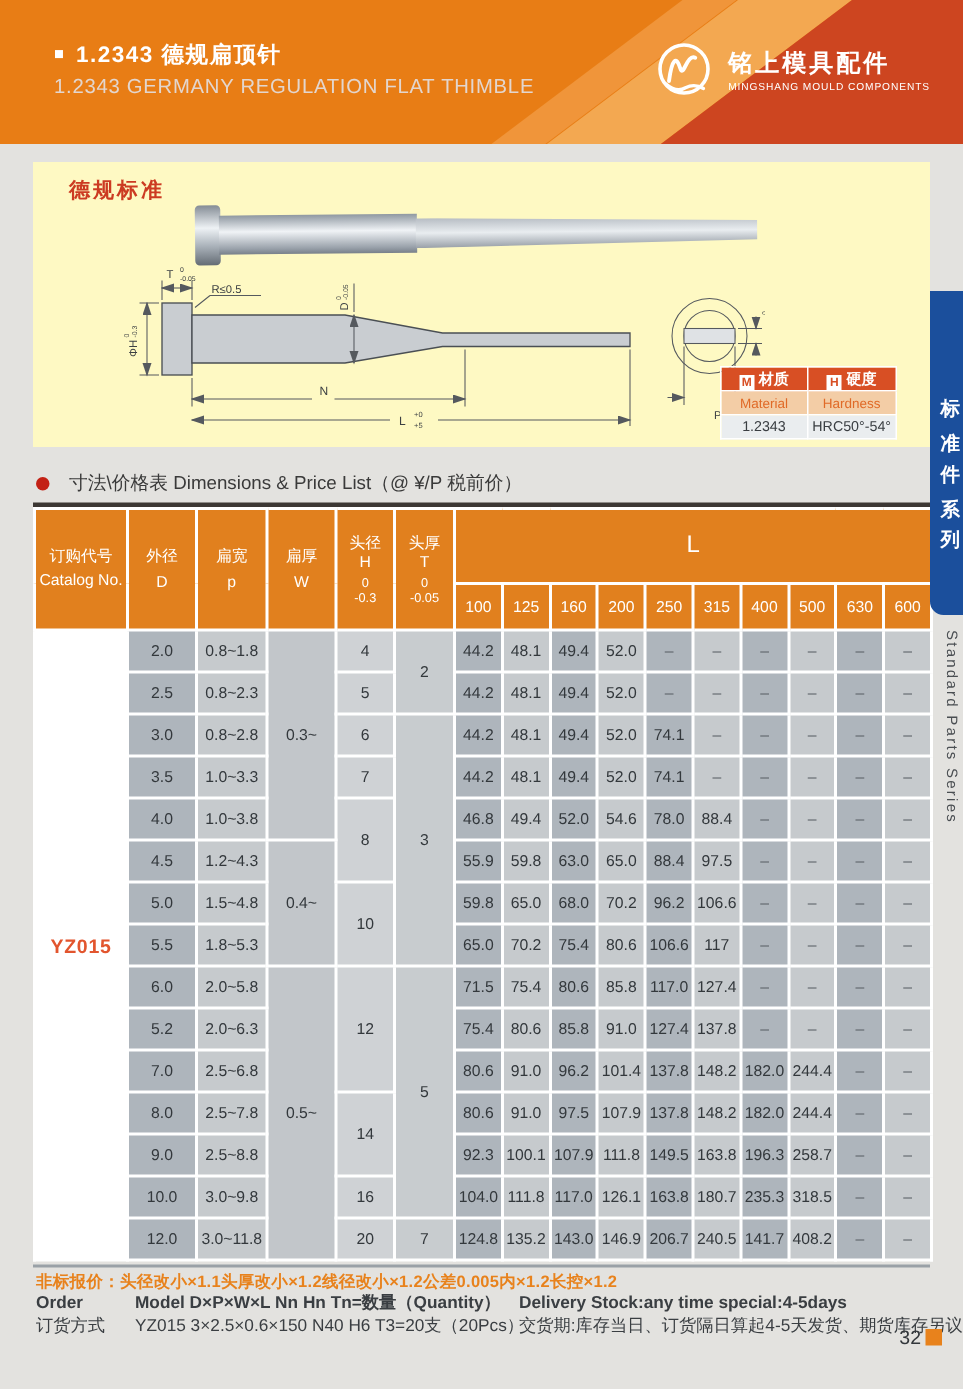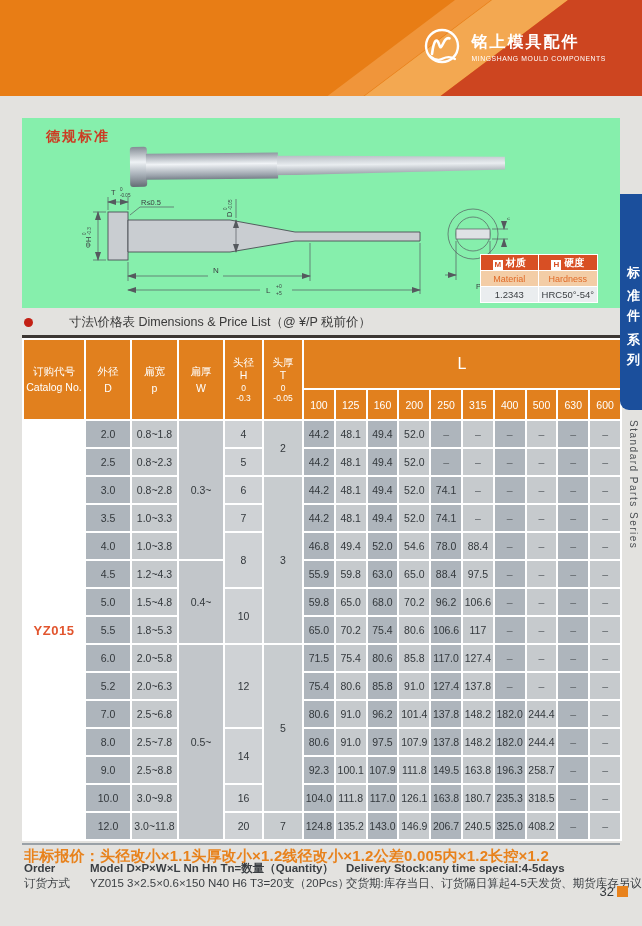--- a/index.html
+++ b/index.html
@@ -9,33 +9,33 @@
   
   .banner{position:absolute;left:0;top:0;width:642px;height:96px;background:#e87d15;overflow:hidden;}
   .stripe{position:absolute;top:0;height:96px;transform-origin:top left;}
   .stripe.s1{left:455px;width:36px;background:#f0953a;transform:skewX(-53deg);}
   .stripe.s2{left:492px;width:76px;background:#f3a851;transform:skewX(-53deg);}
   .stripe.s3{left:568px;width:420px;background:#cd4520;transform:skewX(-53deg);}
   .banner-titles{position:absolute;left:36px;top:27px;z-index:3;color:#fff;}
   .banner-titles .t1{font-size:15px;font-weight:bold;letter-spacing:1px;}
   .banner-titles .t1 .sq{font-size:11px;margin-right:7px;vertical-align:2px;}
   .banner-titles .t2{font-size:13.5px;color:#e3d6ce;margin-top:4px;letter-spacing:.5px;}
-  .logo{position:absolute;right:36px;top:26px;z-index:3;display:flex;align-items:center;color:#fff;}
+  .logo{position:absolute;right:22px;top:26px;z-index:3;display:flex;align-items:center;color:#fff;}
   .logo svg{margin-right:8px;}
   .logo .lz{font-size:16px;font-weight:bold;letter-spacing:2px;font-family:"Liberation Serif","DejaVu Serif",serif;}
   .logo .le{font-size:6.8px;letter-spacing:.6px;margin-top:2px;}
 
   
   .side-tab{position:absolute;right:0;top:194px;width:22px;height:216px;background:#1b4f9c;border-radius:0 0 0 9px;z-index:2;
     writing-mode:vertical-rl;text-orientation:upright;color:#fff;font-size:13px;font-weight:bold;letter-spacing:22px;
     padding-top:16px;box-sizing:border-box;text-align:start;display:flex;justify-content:center;}
   .side-cap{position:absolute;right:3px;top:420px;writing-mode:vertical-rl;font-size:10px;color:#4a4e52;letter-spacing:1.5px;}
 
   
-  .panel{position:absolute;left:22px;top:118px;width:598px;height:190px;background:#86efac;}
+  .panel{position:absolute;left:22px;top:108px;width:598px;height:190px;background:#fef9c3;}
   .panel-title{position:absolute;left:24px;top:10px;font-size:14px;font-weight:bold;color:#cc3b22;letter-spacing:2px;}
 
   
   .photo{position:absolute;left:108px;top:22px;width:380px;height:50px;transform:rotate(-.6deg);}
   .ph-head{position:absolute;left:0;top:5px;width:17px;height:40px;border-radius:3px;
     background:linear-gradient(180deg,#848c95,#eef2f5 38%,#aab2ba 68%,#646c74);}
   .ph-shaft{position:absolute;left:16px;top:12px;width:132px;height:26px;
     background:linear-gradient(180deg,#8f98a1,#f0f3f6 42%,#9aa2ab 85%,#78808a);}
   .ph-blade{position:absolute;left:147px;top:15px;width:228px;height:20px;
     background:linear-gradient(180deg,#b6bcc3,#e9edf0 50%,#99a0a8);
@@ -47,21 +47,21 @@
 
   
   .matbox{position:absolute;left:458px;top:136px;width:118px;border-collapse:collapse;font-size:10px;}
   .matbox td{border:1px solid #fff;text-align:center;padding:0;height:15px;width:59px;}
   .matbox .r1 td{background:#d84f24;color:#fff;font-weight:bold;}
   .matbox .badge{display:inline-block;width:10px;height:10px;background:#fff;color:#d84f24;font-size:8px;font-weight:bold;line-height:10px;margin-right:3px;vertical-align:-1px;}
   .matbox .r2 td{background:#f3cda6;color:#e06a27;font-size:9px;}
   .matbox .r3 td{background:#eaedef;color:#3a3e42;font-size:9.5px;}
 
   
-  .sec-head{position:absolute;left:24px;top:314px;display:flex;align-items:center;font-size:12.5px;color:#3a3a3a;gap:23px;}
+  .sec-head{position:absolute;left:24px;top:314px;display:flex;align-items:center;font-size:12.5px;color:#3a3a3a;}
   .sec-head .dot{width:9px;height:9px;border-radius:50%;background:#c32115;margin-right:13px;}
 
   
   .topline{position:absolute;left:22px;top:335px;width:598px;height:3px;background:#3c3733;}
   .price{position:absolute;left:22px;top:338px;width:598px;border-collapse:collapse;table-layout:fixed;}
   .price th,.price td{border:2px solid #fff;text-align:center;vertical-align:middle;padding:0;}
   .price thead th{background:#e1801e;color:#fff;font-weight:normal;}
   .price .hA{height:50px;margin-top:43px;}
   .price .hB{height:31px;font-size:10.5px;}
   .price .hz{font-size:10.5px;line-height:1.3;}
@@ -75,38 +75,42 @@
   .price td.cp{background:#c6cacd;}
   .price td.cw{background:#c2c6ca;}
   .price td.ch{background:#cfd2d5;}
   .price td.ct{background:#c8cccf;}
   .price td.ld{background:#aeb5bc;}
   .price td.ll{background:#c6cacd;}
   .price td.dash{color:#5d6368;}
   .botline{position:absolute;left:22px;top:843px;width:598px;height:2px;background:#9aa1a7;}
 
   
-  .note-o{position:absolute;left:24px;top:847px;font-size:15px;color:#e8821c;font-weight:bold;letter-spacing:.2px;}
+  .note-o{position:absolute;left:24px;top:847px;font-size:11px;color:#e8821c;font-weight:bold;letter-spacing:.2px;}
   .nrow{position:absolute;left:24px;font-size:11.5px;color:#3a3e42;white-space:nowrap;}
   .nrow.r1{top:861px;font-weight:bold;}
   .nrow.r2{top:876px;}
   .nrow .c1{display:inline-block;width:66px;}
   .nrow .c2{display:inline-block;width:256px;}
   .pageno{position:absolute;right:14px;top:884px;font-size:13px;color:#33373b;display:flex;align-items:center;}
   .pageno .psq{width:11px;height:11px;background:#e8821c;margin-left:3px;}
 </style>
 </head>
 <body>
 
 <div class="page">
 
   <header class="banner">
     <div class="stripe s1"></div>
     <div class="stripe s2"></div>
     <div class="stripe s3"></div>
+    <div class="banner-titles">
+      <div class="t1"><span class="sq">■</span><span>1.2343 德规扁顶针</span></div>
+      <div class="t2">1.2343 GERMANY REGULATION FLAT THIMBLE</div>
+    </div>
     <div class="logo">
       <svg width="42" height="42" viewBox="0 0 42 42">
         <circle cx="21" cy="20" r="16" stroke="#fff" stroke-width="2.4" fill="none"></circle>
         <path d="M11,28 C13,13 16,11 18.5,19.5 C20.5,26.5 23,9.5 28.5,12.5" stroke="#fff" stroke-width="2.6" fill="none" stroke-linecap="round"></path>
         <path d="M9,30 q7,6 13,2.5 q6,-3 12,0.5" stroke="#fff" stroke-width="2.2" fill="none" stroke-linecap="round"></path>
       </svg>
       <div>
         <div class="lz">铭上模具配件</div>
         <div class="le">MINGSHANG MOULD COMPONENTS</div>
       </div>
@@ -498,21 +502,21 @@
           <td class="cd">12.0</td>
           <td class="cp">3.0~11.8</td>
           <td class="ch">20</td>
           <td class="ct">7</td>
           <td class="ld">124.8</td>
           <td class="ll">135.2</td>
           <td class="ld">143.0</td>
           <td class="ll">146.9</td>
           <td class="ld">206.7</td>
           <td class="ll">240.5</td>
-          <td class="ld">325.0</td>
+          <td class="ld">141.7</td>
           <td class="ll">408.2</td>
           <td class="ld dash">–</td>
           <td class="ll dash">–</td>
         </tr>
       </tbody>
   </table>
   <div class="botline"></div>
 
   <div class="note-o">非标报价：头径改小×1.1头厚改小×1.2线径改小×1.2公差0.005内×1.2长控×1.2</div>
   <div class="nrow r1">

